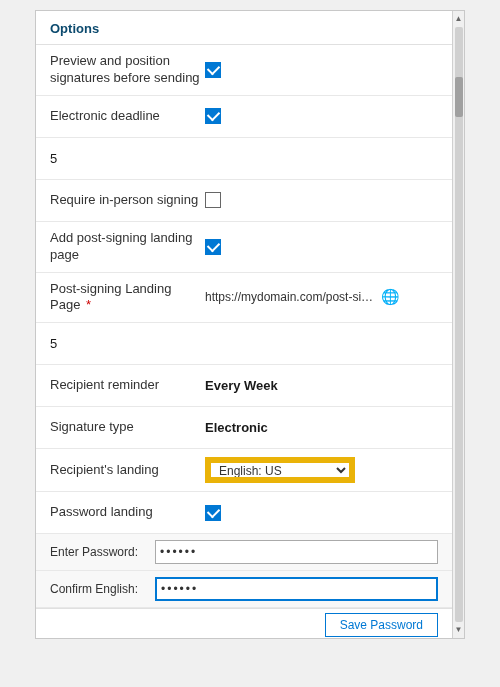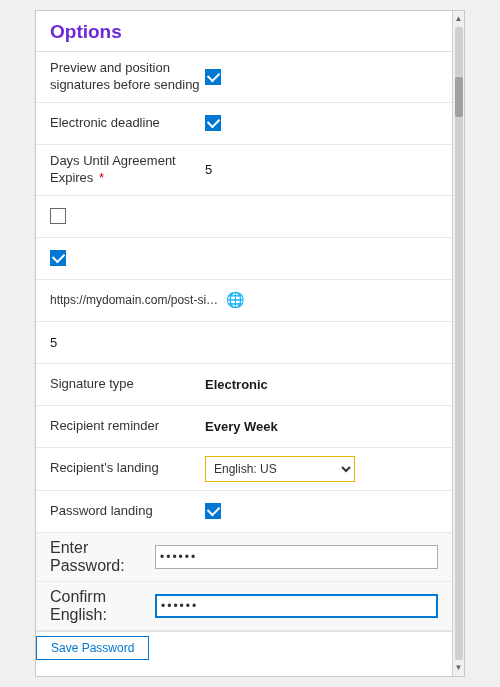--- a/index.html
+++ b/index.html
@@ -16,24 +16,24 @@
 
     .panel {
       background: #fff;
       border: 1px solid #c8c8c8;
       width: 430px;
       margin: 10px auto;
       position: relative;
     }
 
     .panel-title {
-      font-size: 19px;
+      font-size: 13px;
       font-weight: 600;
       padding: 10px 14px 8px 14px;
-      color: #6d28d9;
+      color: #0c4a6e;
       border-bottom: 1px solid #e0e0e0;
     }
 
     .option-row {
       display: flex;
       align-items: center;
       padding: 8px 14px;
       border-bottom: 1px solid #e8e8e8;
       min-height: 42px;
     }
@@ -116,21 +116,21 @@
 
     .globe-icon {
       margin-left: 6px;
       color: #555;
       font-size: 15px;
     }
 
     
     .select-field {
       height: 26px;
-      border: 1px solid #eab308;
+      border: 6px solid #eab308;
       font-size: 12px;
       color: #333;
       padding: 0 4px;
       background: #fff;
       width: 150px;
       appearance: auto;
     }
 
     
     .password-section {
@@ -139,21 +139,21 @@
 
     .password-row {
       display: flex;
       align-items: center;
       padding: 6px 14px;
       border-bottom: 1px solid #e8e8e8;
     }
 
     .password-label {
       flex: 0 0 105px;
-      font-size: 16px;
+      font-size: 12px;
       color: #333;
     }
 
     .password-input-wrap {
       flex: 1;
       display: flex;
       align-items: center;
     }
 
     .password-input {
@@ -166,21 +166,22 @@
       color: #333;
       letter-spacing: 2px;
     }
 
     .password-input.active-border {
       border: 2px solid #0078d4;
     }
 
     .save-btn-row {
       display: flex;
-      padding: 4px 14px 16px 0;
+      justify-content: flex-end;
+      padding: 4px 14px 1px 0;
       background: #fff;
       border-top: 1px solid #e0e0e0;
     }
 
     .save-btn {
       background: #fff;
       border: 1px solid #0078d4;
       color: #0078d4;
       font-size: 12px;
       padding: 4px 14px;
@@ -246,62 +247,64 @@
       </div>
 
       <div class="option-row">
         <div class="option-label">Electronic deadline</div>
         <div class="option-value">
           <div class="checkbox-custom checkbox-checked"></div>
         </div>
       </div>
 
       <div class="option-row">
-        <div class="option-label">Days Until Agreement Expires<span class="required"> *</span></div>
         <div class="option-value">
           <span class="option-text-value">5</span>
         </div>
       </div>
 
       <div class="option-row">
+        <div class="option-label">Require in-person signing</div>
         <div class="option-value">
           <div class="checkbox-custom unchecked"></div>
         </div>
       </div>
 
       <div class="option-row">
+        <div class="option-label">Add post-signing landing page</div>
         <div class="option-value">
           <div class="checkbox-custom checkbox-checked"></div>
         </div>
       </div>
 
       <div class="option-row">
+        <div class="option-label">Post-signing Landing Page<span class="required"> *</span></div>
         <div class="option-value url-field">
           <span class="url-text">https://mydomain.com/post-signi...</span>
           <span class="globe-icon">🌐</span>
         </div>
       </div>
 
       <div class="option-row">
         <div class="option-value">
           <span class="option-text-value">5</span>
         </div>
       </div>
 
       <div class="option-row">
+        <div class="option-label">Recipient reminder</div>
+        <div class="option-value">
+          <span class="option-text-value bold">Every Week</span>
+        </div>
+      </div>
+
+      <div class="option-row">
         <div class="option-label">Signature type</div>
         <div class="option-value">
           <span class="option-text-value bold">Electronic</span>
-        </div>
-      </div>
-
-      <div class="option-row">
-        <div class="option-label">Recipient reminder</div>
-        <div class="option-value">
-          <span class="option-text-value bold">Every Week</span>
         </div>
       </div>
 
       <div class="option-row">
         <div class="option-label">Recipient's landing</div>
         <div class="option-value">
           <select class="select-field">
             <option>English: US</option>
             <option>French</option>
             <option>Spanish</option>

